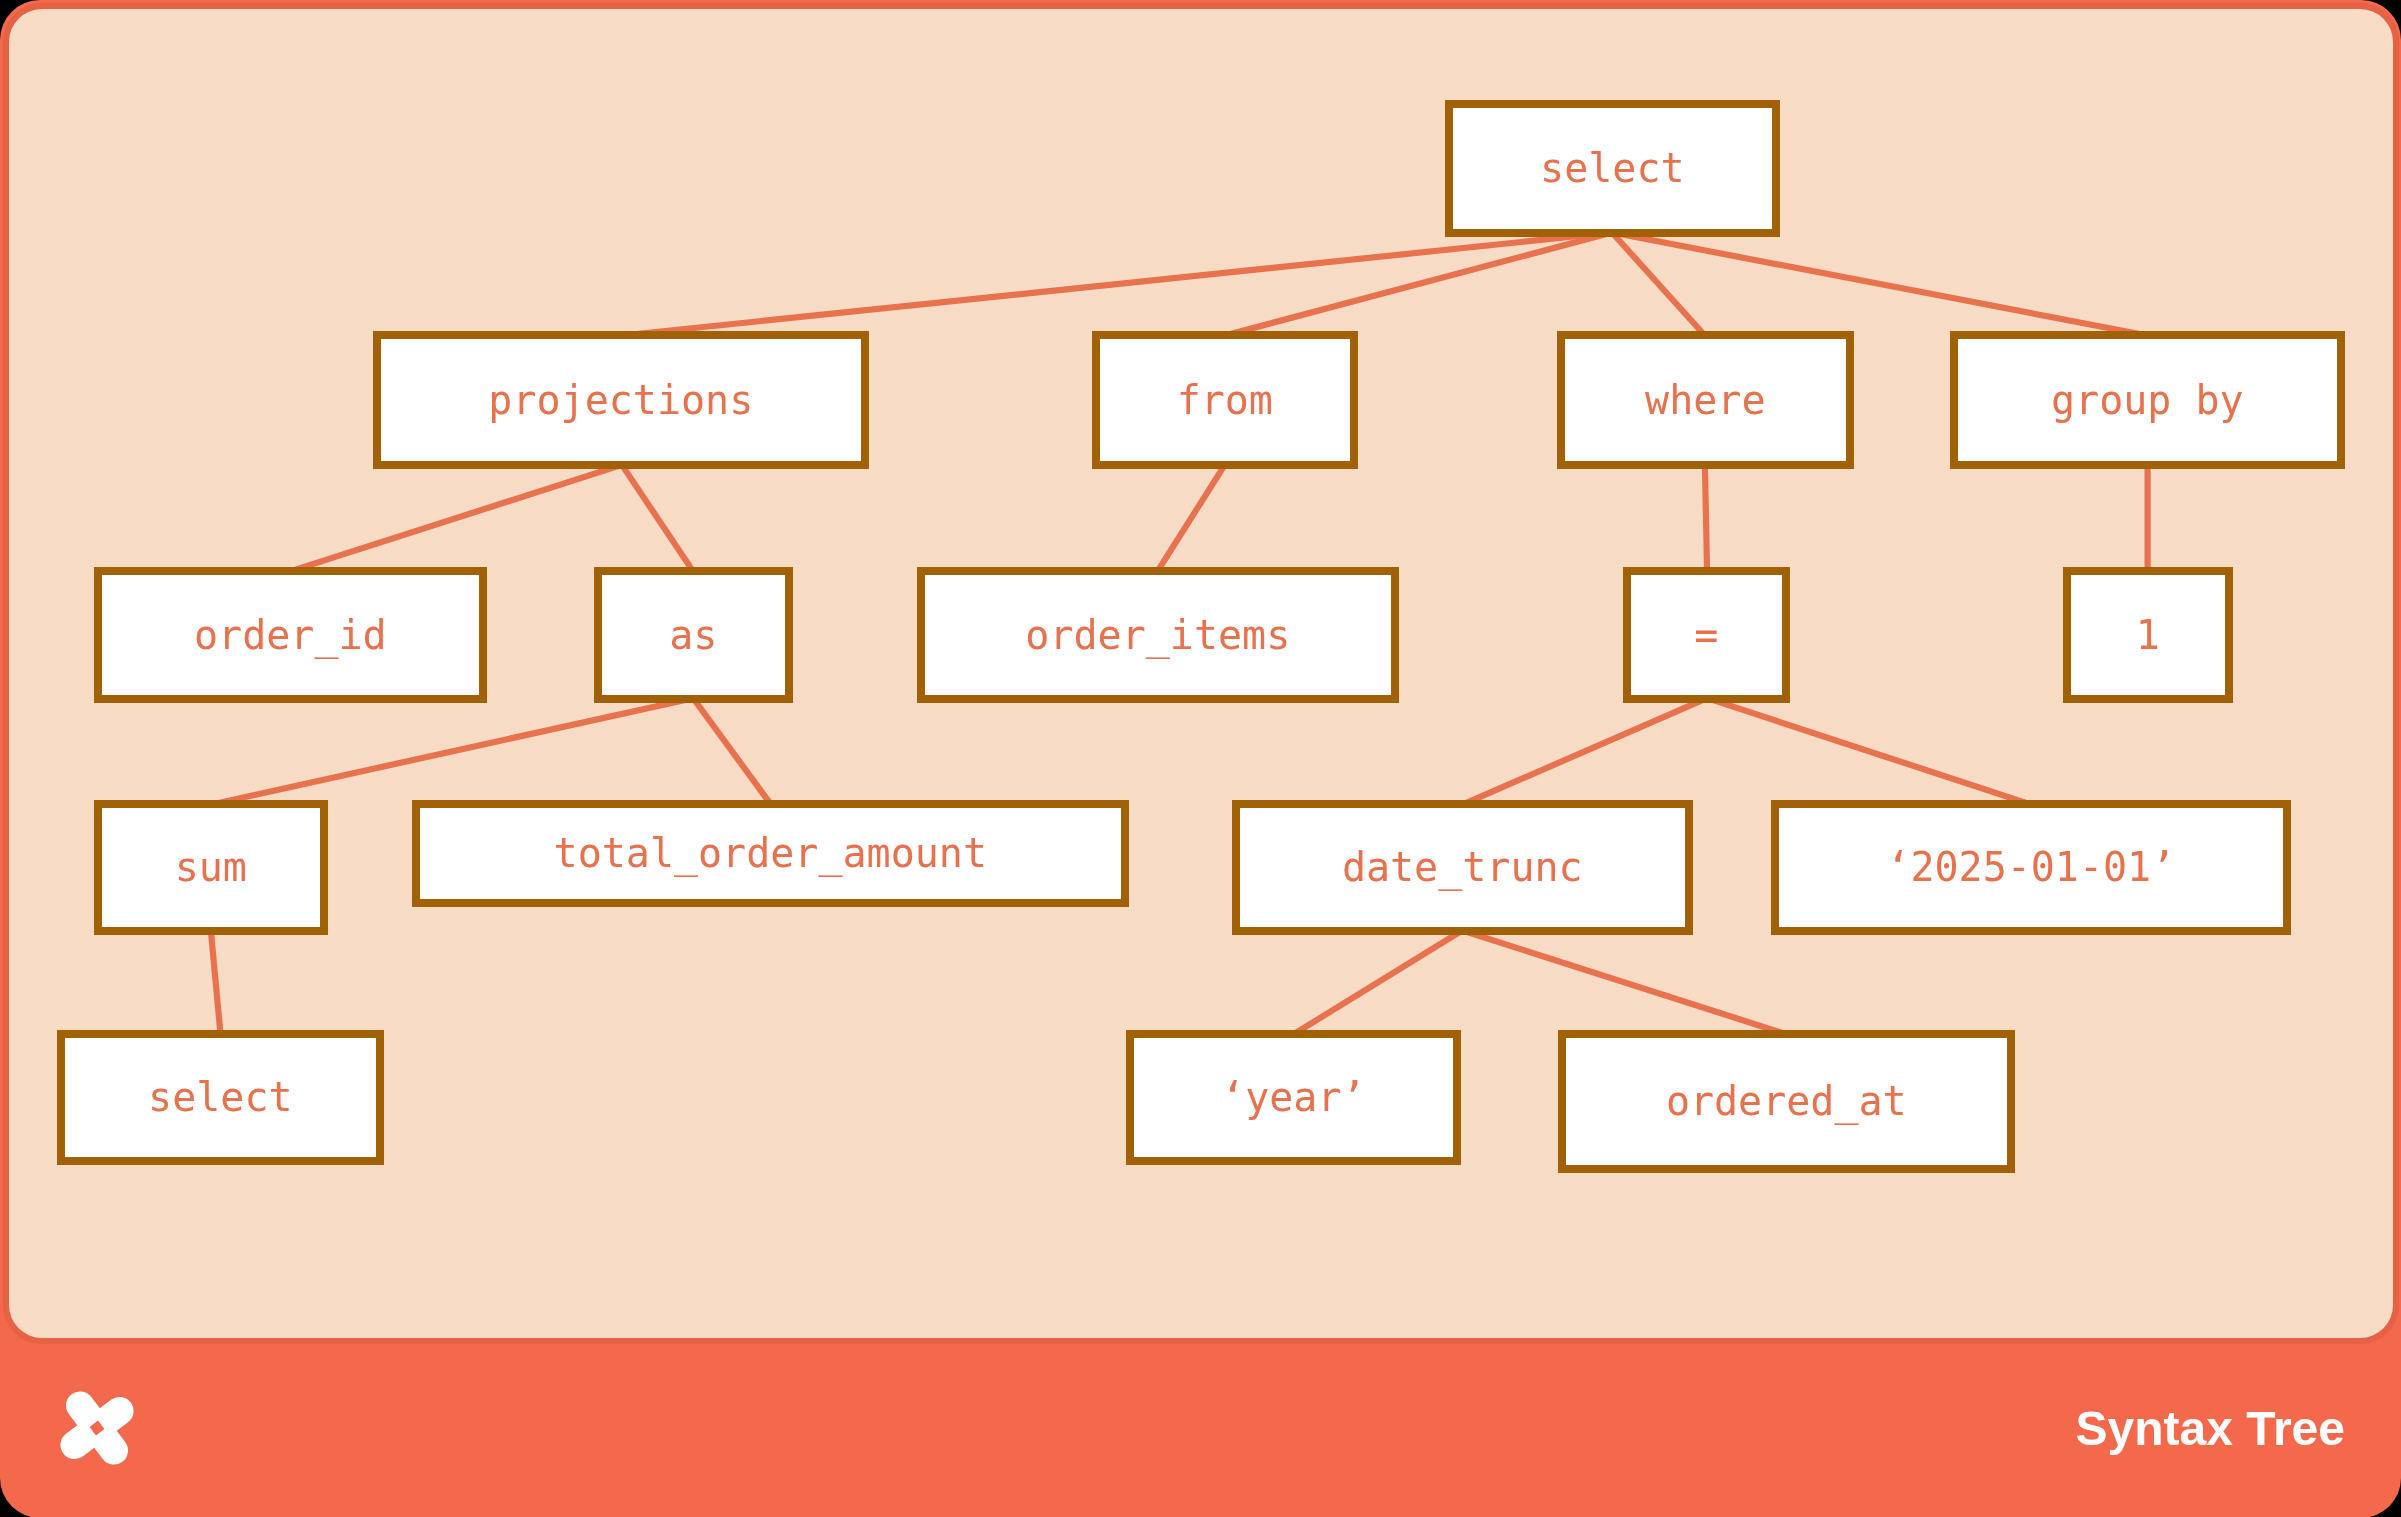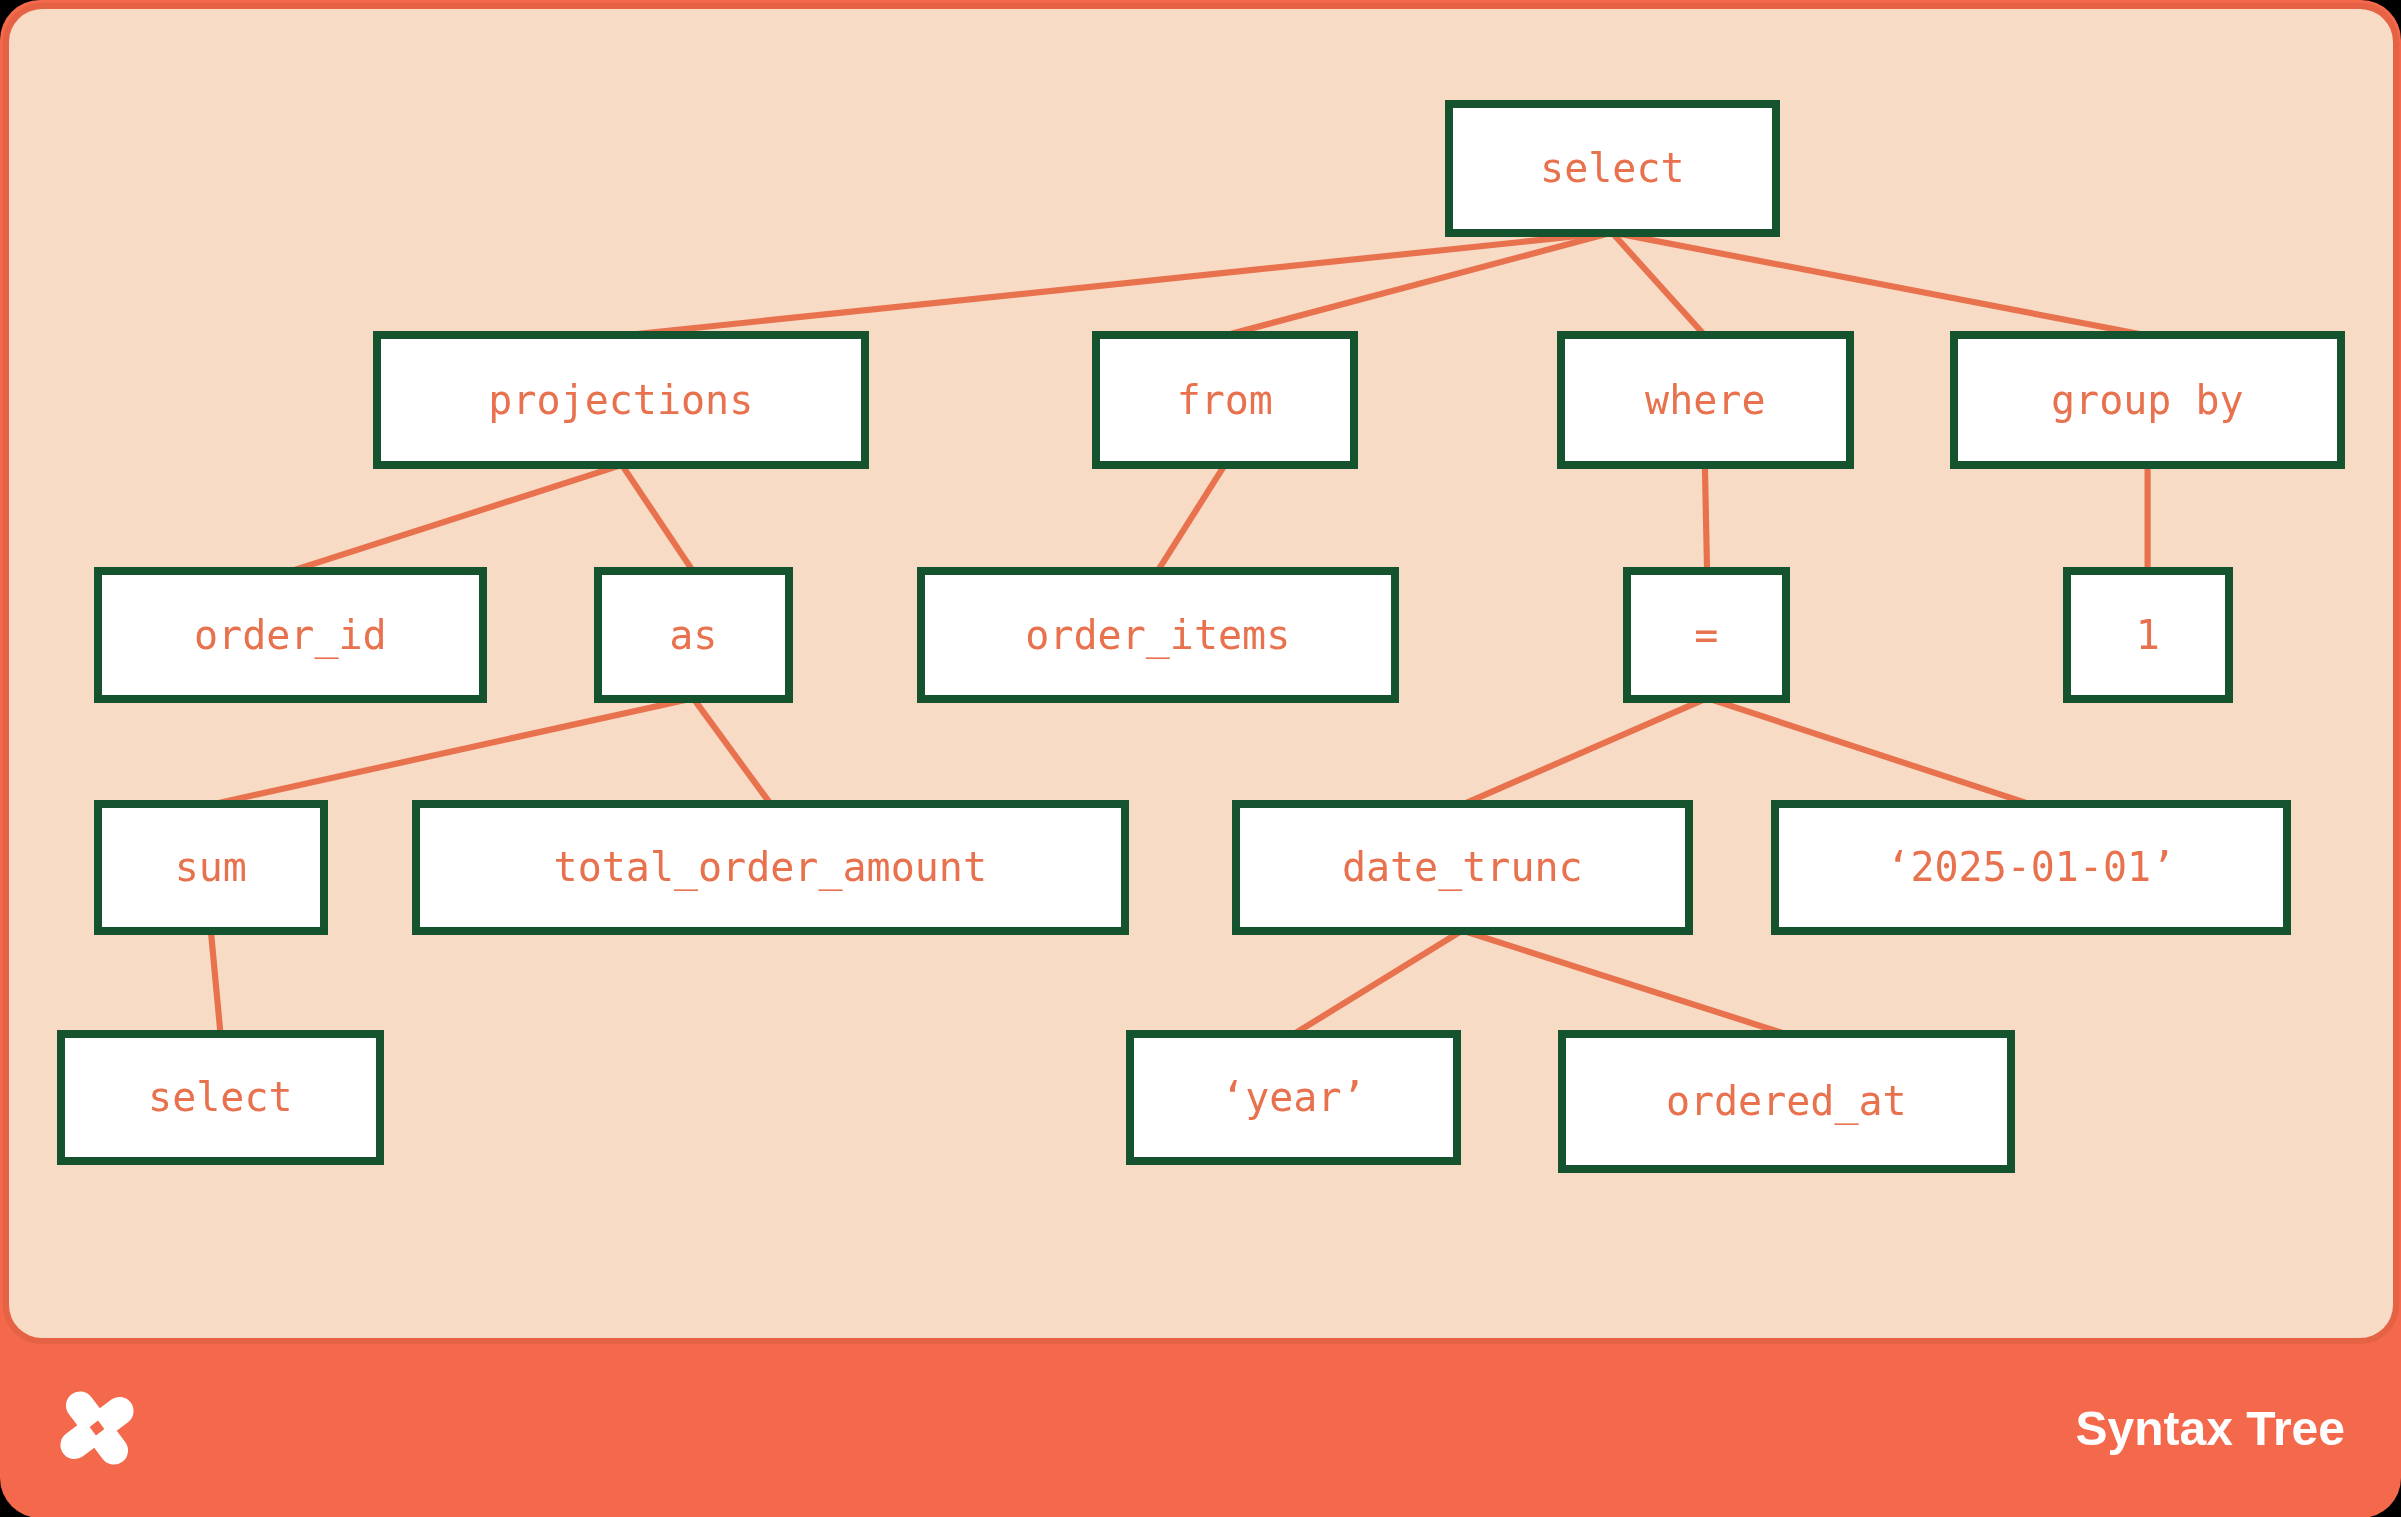--- a/index.html
+++ b/index.html
@@ -34,21 +34,21 @@
     height:1329px;
   }
   .edges line{
     stroke:#E8714E;
     stroke-width:7;
   }
   .node{
     position:absolute;
     box-sizing:border-box;
     background:#FFFFFF;
-    border:8px solid #14532d;
+    border:8px solid #a16207;
     color:#E8714E;
     display:flex;
     align-items:center;
     justify-content:center;
     font-family:"DejaVu Sans Mono","Liberation Mono",monospace;
     font-size:40px;
     white-space:nowrap;
   }
   .footer{
     position:absolute;
@@ -132,21 +132,21 @@
     <div class="node" style="left:1614px;top:558px;width:167px;height:136px">
       <span>=</span>
     </div>
     <div class="node" style="left:2054px;top:558px;width:170px;height:136px">
       <span>1</span>
     </div>
 
     <div class="node" style="left:85px;top:791px;width:234px;height:135px">
       <span>sum</span>
     </div>
-    <div class="node" style="left:403px;top:791px;width:717px;height:135px">
+    <div class="node" style="left:403px;top:791px;width:717px;height:107px">
       <span>total_order_amount</span>
     </div>
     <div class="node" style="left:1223px;top:791px;width:461px;height:135px">
       <span>date_trunc</span>
     </div>
     <div class="node" style="left:1762px;top:791px;width:520px;height:135px">
       <span>‘2025-01-01’</span>
     </div>
 
     <div class="node" style="left:48px;top:1021px;width:327px;height:135px">

